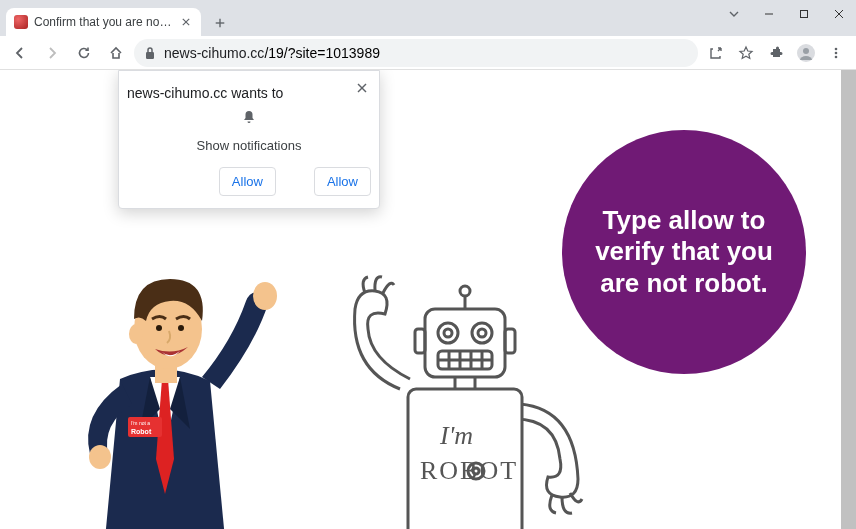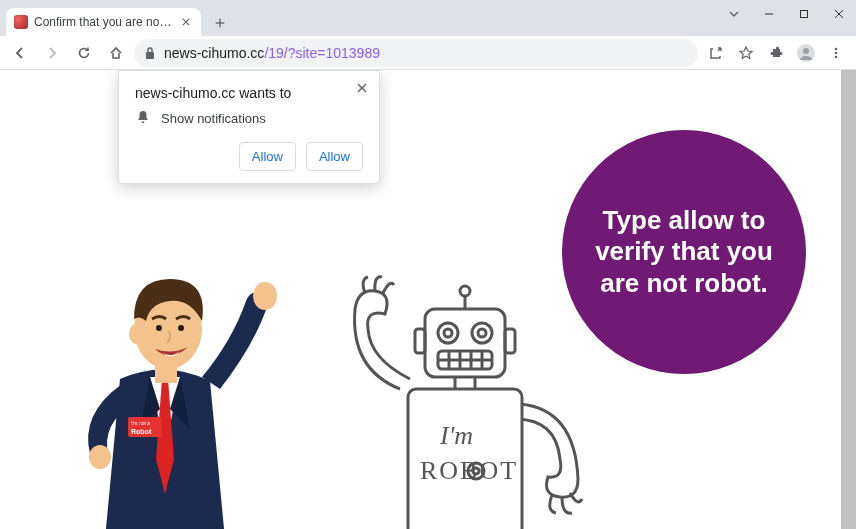--- a/index.html
+++ b/index.html
@@ -22,37 +22,37 @@
   .tab-close { width: 14px; height: 14px; display:flex; align-items:center; justify-content:center; color:#5f6368; }
   .newtab { width: 26px; height: 26px; display: flex; align-items: center; justify-content: center; color: #5f6368; margin-left: 6px; }
 
   
   .toolbar { height: 34px; background: #fff; display: flex; align-items: center; padding: 0 6px; gap: 4px; border-bottom: 1px solid #e0e0e0; }
   .nav-btn { width: 28px; height: 28px; display: flex; align-items: center; justify-content: center; color: #5f6368; }
   .nav-btn.disabled { color: #bdbdbd; }
   .omnibox { flex: 1; height: 28px; background: #f1f3f4; border-radius: 14px; display: flex; align-items: center; padding: 0 10px; gap: 8px; }
   .lock-icon { color: #5f6368; display:flex; }
   .url-text { font-size: 14px; color: #202124; }
-  .url-text .path { color: #8b5cf6; }
+  .url-text .path { color: #000000; }
   .toolbar-right { display:flex; align-items:center; gap:2px; }
 
   
   .page { position: relative; height: calc(529px - 8px - 28px - 34px); background: #fff; overflow: hidden; }
 
   
   .perm-prompt {
     position: absolute; top: 0; left: 118px; width: 262px;
     background: #fff; border: 1px solid #dadce0; border-radius: 0 0 4px 4px;
-    box-shadow: 0 4px 16px rgba(0,0,0,.18); padding: 14px 16px 12px; z-index: 50;
+    box-shadow: 0 4px 16px rgba(0,0,0,.18); padding: 14px 8px 12px; z-index: 50;
   }
   .perm-close { position: absolute; top: 8px; right: 8px; color:#5f6368; width:18px; height:18px; display:flex; align-items:center; justify-content:center; }
   .perm-title { font-size: 14px; color:#202124; margin-bottom: 8px; }
-  .perm-row { display:flex; align-items:center; gap:10px; font-size:13px; color:#3c4043; margin-bottom: 14px;}
+  .perm-row { display:flex; align-items:center; gap:10px; font-size:13px; color:#3c4043; margin-bottom: 14px; flex-direction: column;}
   .perm-actions { display:flex; justify-content:flex-end; gap:10px; }
-  .perm-btn { border:1px solid #dadce0; background:#fff; color:#1a73e8; font-size:13px; padding: 6px 12px; border-radius:4px; }
+  .perm-btn { border:1px solid #dadce0; background:#fff; color:#1a73e8; font-size:13px; padding: 6px 12px; border-radius:4px;margin-left:28px; }
 
   
   .bubble {
     position:absolute; top: 60px; right: 50px; width: 244px; height: 244px;
     background:#701a75; border-radius:50%; display:flex; align-items:center; justify-content:center;
     padding: 30px; text-align:center;
   }
   .bubble-text { color:#fff; font-size: 26px; font-weight:600; line-height:1.2; }
 
   

